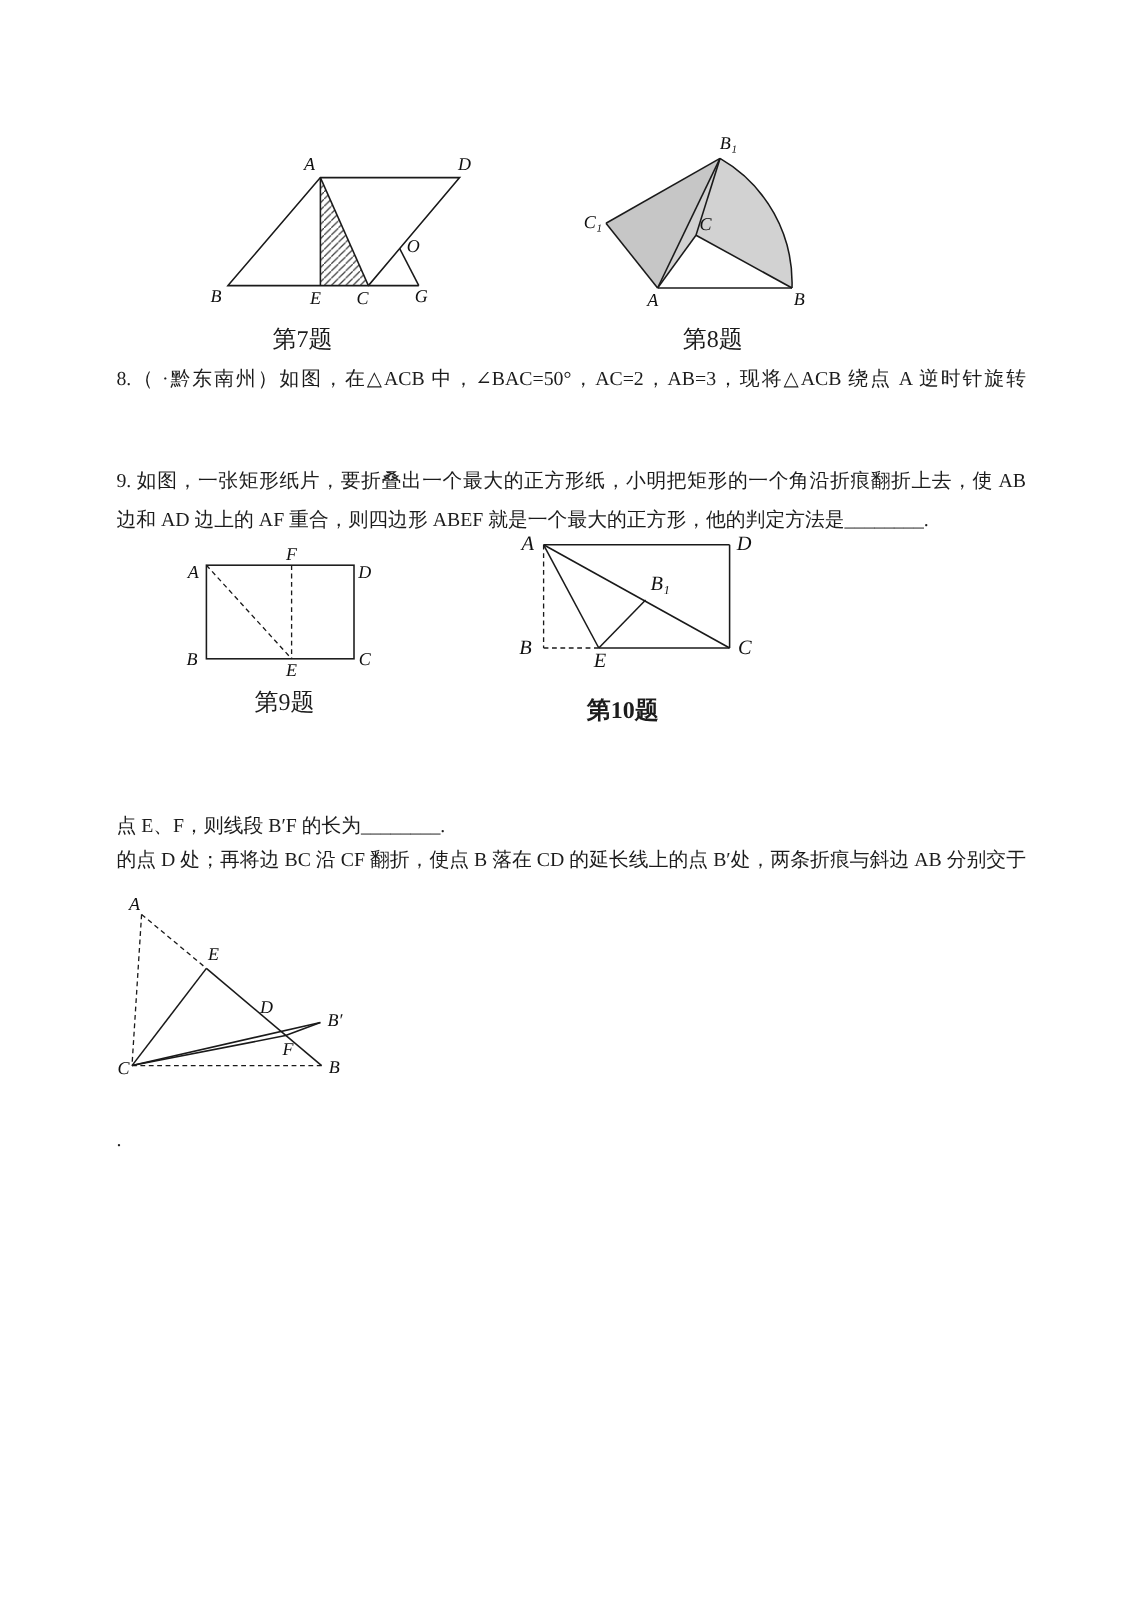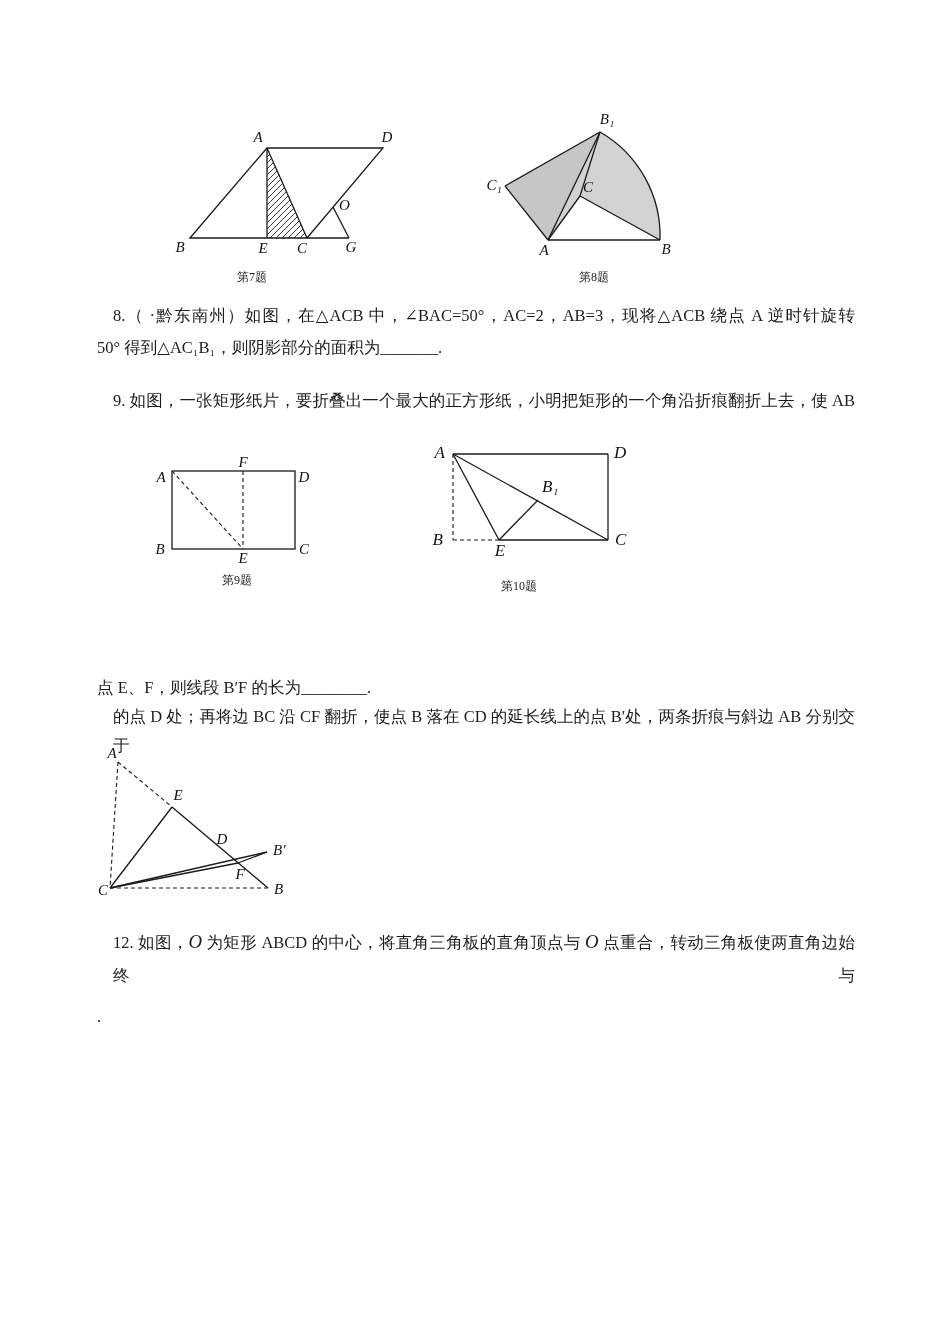--- a/index.html
+++ b/index.html
@@ -13,31 +13,31 @@
     overflow:hidden;
   }
   .txt {
     position:absolute;
     left:97px; width:758px;
     font-size:16.5px;
     text-align:justify;
     color:#1c1c1c;
   }
   .txt .line { display:block; }
-  .txt .full { text-align-last:justify;margin-left:16px; }
+  .txt .full { text-align-last:justify; }
   .q8  { top:300px; } .q8  .line { line-height:32px; }
   .q9  { top:385px; } .q9  .line { line-height:32px; }
   .q10 { top:601px; } .q10 .line { line-height:37px; }
   .q11 { top:673px; } .q11 .line { line-height:29px; }
   .q12 { top:925px; } .q12 .line { line-height:33px; }
   .q12 .dotline { margin-top:8px; }
   .m { font-style:italic; font-size:1.14em; font-family:"Liberation Serif",serif; }
   .caption {
     position:absolute;
-    font-size:12px;
+    font-size:20px;
     text-align:center;
     color:#1c1c1c;
   }
   .fig { position:absolute; }
   .fig text {
     font-family:"Liberation Serif","DejaVu Serif",serif;
     font-style:italic;
     font-size:15px;
     fill:#111111;
   }
@@ -87,25 +87,25 @@
     <text x="127" y="16" text-anchor="middle">B₁</text>
     <text x="14" y="82" text-anchor="middle">C₁</text>
     <text x="103" y="84" text-anchor="start">C</text>
     <text x="64" y="147" text-anchor="middle">A</text>
     <text x="186" y="146" text-anchor="middle">B</text>
   </svg>
   <div class="caption" style="left:562px; top:269px; width:64px;">第8题</div>
 
   <div class="txt q8">
     <span class="line full">8.（ ·黔东南州）如图，在△ACB 中，∠BAC=50°，AC=2，AB=3，现将△ACB 绕点 A 逆时针旋转</span>
-    <span class="line">50° 得到△AC₁B₁，则阴影部分的面积为_______.</span>
   </div>
 
   <div class="txt q9">
     <span class="line full">9. 如图，一张矩形纸片，要折叠出一个最大的正方形纸，小明把矩形的一个角沿折痕翻折上去，使 AB</span>
+    <span class="line">边和 AD 边上的 AF 重合，则四边形 ABEF 就是一个最大的正方形，他的判定方法是________.</span>
   </div>
 
   <svg class="fig" style="left:148px; top:455px;" width="175" height="115">
     <rect class="ln" x="24" y="16" width="123" height="78"></rect>
     <line class="dsh" x1="24" y1="16" x2="95" y2="94"></line>
     <line class="dsh" x1="95" y1="16" x2="95" y2="94"></line>
     <text x="13" y="27" text-anchor="middle">A</text>
     <text x="95" y="12" text-anchor="middle">F</text>
     <text x="156" y="27" text-anchor="middle">D</text>
     <text x="12" y="99" text-anchor="middle">B</text>
@@ -123,21 +123,21 @@
     <line class="ln" x1="28" y1="14" x2="74" y2="100"></line>
     <line class="ln" x1="28" y1="14" x2="183" y2="100"></line>
     <line class="ln" x1="74" y1="100" x2="113" y2="60"></line>
     <text class="big" x="20" y="18" text-anchor="end">A</text>
     <text class="big" x="189" y="18" text-anchor="start">D</text>
     <text class="big" x="18" y="105" text-anchor="end">B</text>
     <text class="big" x="190" y="105" text-anchor="start">C</text>
     <text class="big" x="75" y="116" text-anchor="middle">E</text>
     <text class="big" x="117" y="52" text-anchor="start">B₁</text>
   </svg>
-  <div class="caption" style="left:482px; top:578px; width:74px;">第10题</div>
+  <div class="caption" style="left:482px; top:578px; width:74px;font-weight:bold;">第10题</div>
 
   <div class="txt q10">
   </div>
 
   <div class="txt q11">
     <span class="line">点 E、F，则线段 B′F 的长为________.</span>
     <span class="line full">的点 D 处；再将边 BC 沿 CF 翻折，使点 B 落在 CD 的延长线上的点 B′处，两条折痕与斜边 AB 分别交于</span>
   </div>
 
   <svg class="fig" style="left:92px; top:748px;" width="200" height="158">
@@ -152,17 +152,16 @@
     <text x="20" y="10" text-anchor="middle">A</text>
     <text x="86" y="52" text-anchor="middle">E</text>
     <text x="130" y="96" text-anchor="middle">D</text>
     <text x="181" y="107" text-anchor="start">B′</text>
     <text x="148" y="131" text-anchor="middle">F</text>
     <text x="182" y="146" text-anchor="start">B</text>
     <text x="11" y="147" text-anchor="middle">C</text>
   </svg>
 
   <div class="txt q12">
-    <span class="line full"><span>12. 如图，</span><span class="m">O</span><span> 为矩形 ABCD 的中心，将直角三角板的直角顶点与 </span><span class="m">O</span><span> 点重合，转动三角板使两直角边始终与</span></span>
     <span class="line dotline">.</span>
   </div>
 
 </div>
 
 </body></html>

